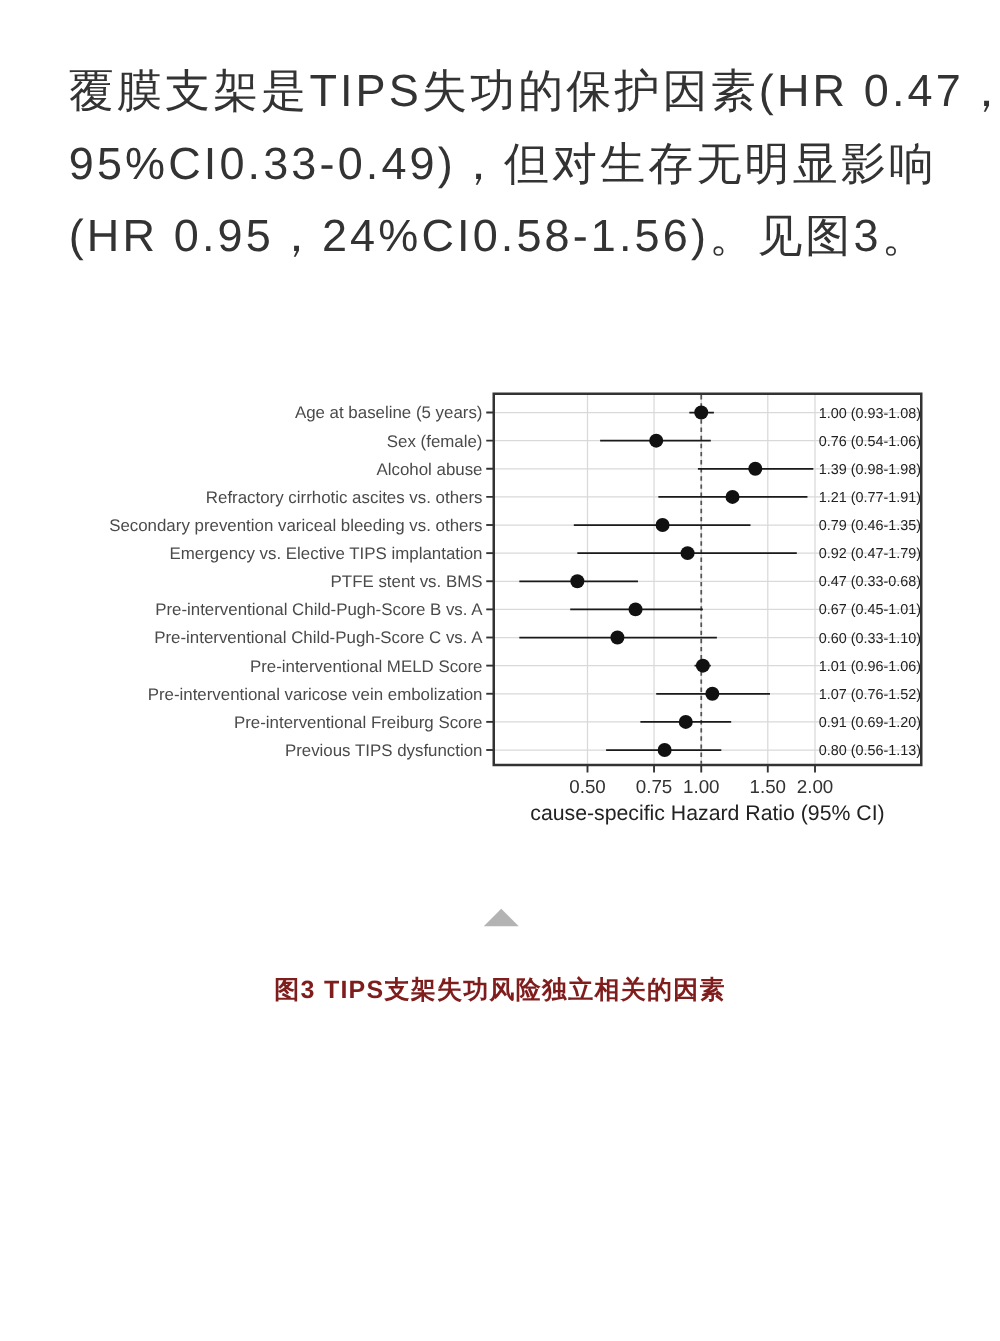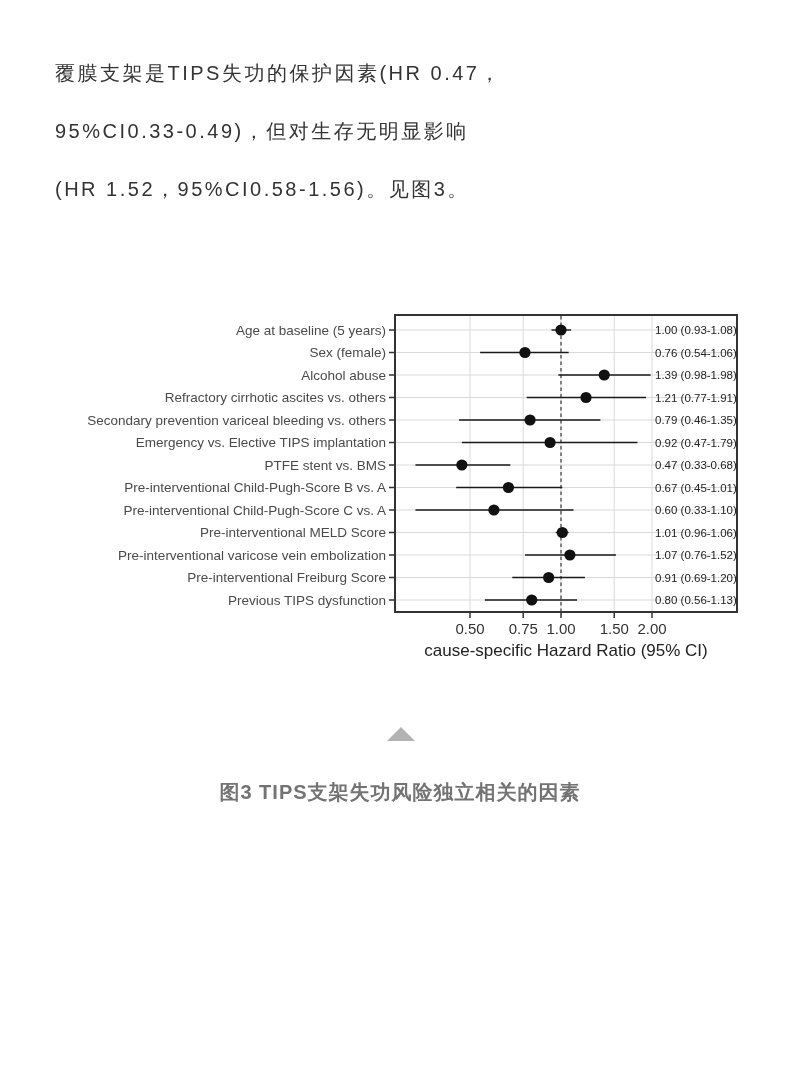--- a/index.html
+++ b/index.html
@@ -1,38 +1,38 @@
 <!DOCTYPE html>
 <html><head>
 <meta charset="utf-8">
 <style>
   html,body{margin:0;padding:0;background:#ffffff;}
   .page{position:relative;width:800px;height:1073px;background:#ffffff;overflow:hidden;
         font-family:"Liberation Sans",sans-serif;}
   .paragraph{position:absolute;left:55px;top:44px;width:720px;color:#333333;
-             font-size:20px;letter-spacing:2.5px;}
+             font-size:36px;letter-spacing:2.5px;}
   .para-line{height:58px;line-height:58px;white-space:nowrap;}
   .chart-wrap{position:absolute;left:0;top:295px;width:664px;height:380px;}
   .chart-wrap svg text{font-family:"Liberation Sans",sans-serif;}
   .divider-triangle{position:absolute;left:387px;top:727px;width:0;height:0;
                     border-left:14px solid transparent;border-right:14px solid transparent;
                     border-bottom:14px solid #b3b3b3;}
   .caption{position:absolute;left:0;top:774px;width:800px;text-align:center;
-           color:#737373;font-weight:bold;font-size:20px;letter-spacing:1px;}
+           color:#7f1d1d;font-weight:bold;font-size:20px;letter-spacing:1px;}
   .caption-line{height:37px;line-height:37px;white-space:nowrap;}
 </style>
 </head>
 <body>
 
 <div class="page">
 
   <div class="paragraph">
     <div class="para-line">覆膜支架是TIPS失功的保护因素(HR 0.47，</div>
     <div class="para-line">95%CI0.33-0.49)，但对生存无明显影响</div>
-    <div class="para-line">(HR 1.52，95%CI0.58-1.56)。见图3。</div>
+    <div class="para-line">(HR 0.95，24%CI0.58-1.56)。见图3。</div>
   </div>
 
   <div class="chart-wrap" id="forest-plot"><svg width="800" height="380" viewBox="0 0 800 380">
         <line x1="396" x2="736" y1="35" y2="35" stroke="#d9d9d9" stroke-width="1"></line>
         <line x1="396" x2="736" y1="57.5" y2="57.5" stroke="#d9d9d9" stroke-width="1"></line>
         <line x1="396" x2="736" y1="80" y2="80" stroke="#d9d9d9" stroke-width="1"></line>
         <line x1="396" x2="736" y1="102.5" y2="102.5" stroke="#d9d9d9" stroke-width="1"></line>
         <line x1="396" x2="736" y1="125" y2="125" stroke="#d9d9d9" stroke-width="1"></line>
         <line x1="396" x2="736" y1="147.5" y2="147.5" stroke="#d9d9d9" stroke-width="1"></line>
         <line x1="396" x2="736" y1="170" y2="170" stroke="#d9d9d9" stroke-width="1"></line>

